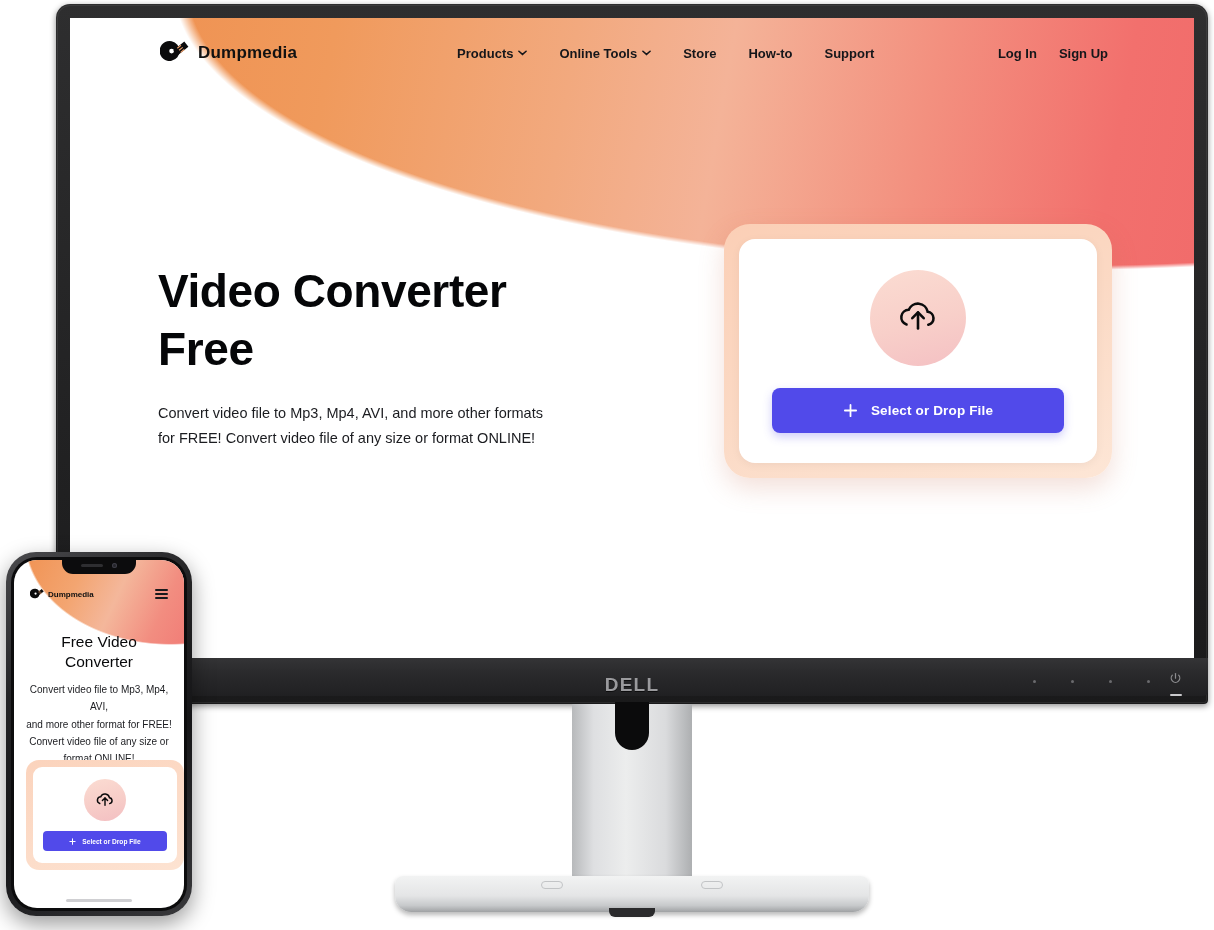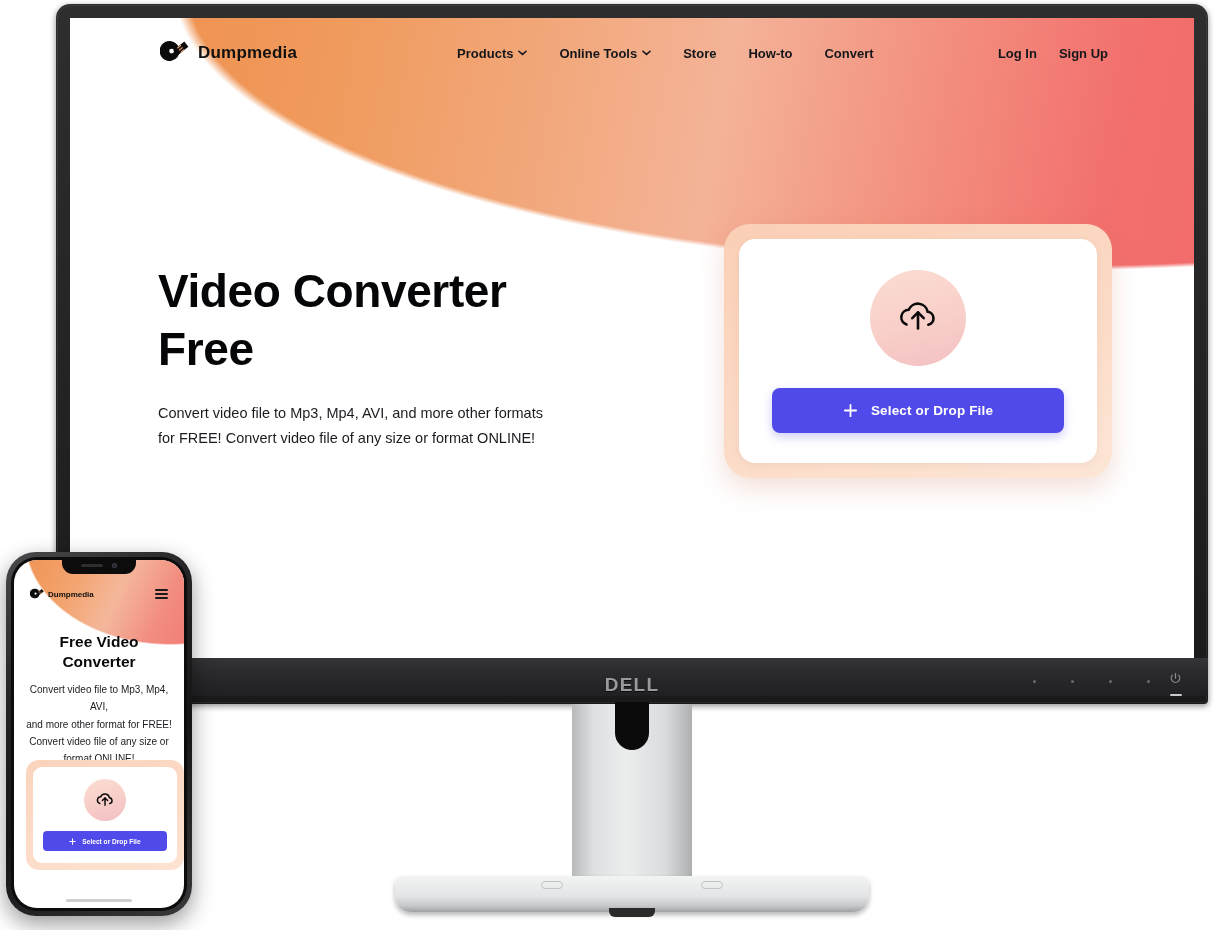--- a/index.html
+++ b/index.html
@@ -161,21 +161,21 @@
     background:linear-gradient(115deg,#f0904f 0%,#f3a571 28%,#f4b79b 46%,#f28d80 66%,#f0696c 100%);
     -webkit-mask-image: radial-gradient(128% 80% at 92% -10%, #000 66%, transparent 67%);
     mask-image: radial-gradient(128% 80% at 92% -10%, #000 66%, transparent 67%);
   }
   .ph-header{ position:absolute; left:0; top:22px; width:100%; height:24px; display:flex; align-items:center; z-index:6; }
   .ph-brand{ display:flex; align-items:center; gap:4px; margin-left:16px; }
   .ph-brand-name{ font-size:8px; font-weight:700; color:#111; }
   .ph-burger{ margin-left:auto; margin-right:16px; display:flex; flex-direction:column; gap:2.5px; cursor:pointer; }
   .ph-burger i{ display:block; width:13px; height:1.8px; background:#1a1a1c; border-radius:1px; }
   .ph-copy{ position:absolute; left:0; top:72px; width:100%; text-align:center; z-index:5; padding:0 10px; }
-  .ph-title{ font-size:15.5px; font-weight:700; color:#08090b; line-height:1.3; }
+  .ph-title{ font-size:15.5px; font-weight:400; color:#08090b; line-height:1.3; }
   .ph-sub{ margin-top:9px; font-size:10px; color:#1b1c20; line-height:1.72; }
   .ph-up-wrap{
     position:absolute; left:12px; top:200px; width:158px; height:110px;
     background:linear-gradient(160deg,#fbd3bc 0%,#fde3d2 100%);
     border-radius:13px; padding:7px; z-index:5;
   }
   .ph-up-card{ width:100%; height:100%; background:#fff; border-radius:9px;
     display:flex; flex-direction:column; align-items:center; justify-content:center; gap:10px; }
   .ph-circle{ width:42px; height:42px; border-radius:50%;
     background:linear-gradient(165deg,#fbdcd2 0%,#f7cdc8 55%,#f3bfc2 100%);
@@ -224,21 +224,21 @@
                   <path d="M1 1l4 3.6L9 1" stroke="#15161a" stroke-width="1.7" fill="none" stroke-linecap="round"></path>
                 </svg>
             </a>
             <a href="#">
                 <span>Store</span>
               </a>
             <a href="#">
                 <span>How-to</span>
               </a>
             <a href="#">
-                <span>Convert</span>
+                <span>Support</span>
               </a>
           </nav>
 
           <div class="auth">
             <a href="#">Log In</a>
             <a href="#">Sign Up</a>
           </div>
         </div>
 
         <div class="hero-copy">

